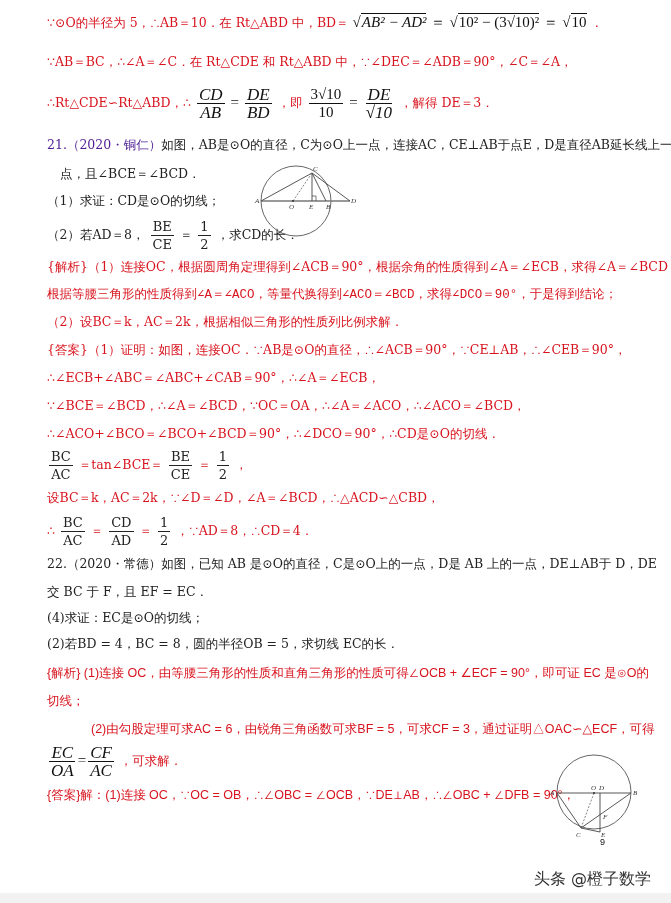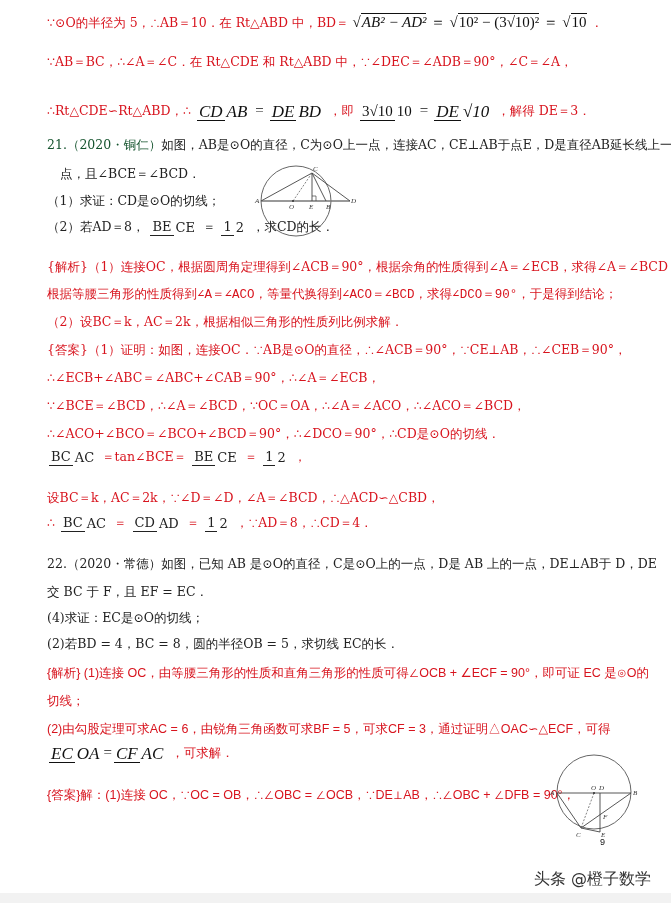--- a/index.html
+++ b/index.html
@@ -3,25 +3,25 @@
 <meta charset="utf-8">
 <style>
   html, body { margin:0; padding:0; }
   body {
     width:671px; height:903px; background:#ffffff; position:relative; overflow:hidden;
     font-family: "DejaVu Serif", "Liberation Serif", serif;
     color:#222;
   }
   .line { position:absolute; left:47px; white-space:nowrap; font-size:12.5px; line-height:16px; }
   .red { color:#d8141e; }
-  .blue { color:#14532d; }
+  .blue { color:#4c1d95; }
   .dark { color:#222; }
   .it { font-style:italic; font-family: "Liberation Serif", serif; }
   .sans { font-family: "Liberation Sans", sans-serif; }
-  .frac { display:inline-flex; flex-direction:row; align-items:center; vertical-align:middle; margin:0 2px; }
+  .frac { display:inline-flex; flex-direction:column; align-items:center; vertical-align:middle; margin:0 2px; }
   .frac .num { border-bottom:1px solid currentColor; padding:0 2px; line-height:17px; }
   .frac .den { padding:0 2px; line-height:17px; }
   .math { font-family:"Liberation Serif", serif; color:#111; font-size:15px; }
   .mathbig { font-family:"Liberation Serif", serif; color:#111; font-size:17px; font-style:italic; }
   .sqrt { border-top:1px solid #111; padding-left:1px; }
   .diagram { position:absolute; }
   .watermark { position:absolute; left:534px; top:869px; font-family:"DejaVu Sans", sans-serif; font-size:16px; color:#333; }
   .bottom-bar { position:absolute; left:0; top:893px; width:671px; height:10px; background:#f2f2f2; }
 </style>
 </head>
@@ -32,21 +32,21 @@
   <span class="math">√<span class="sqrt it">AB² − AD²</span></span>
   <span class="math">＝</span>
   <span class="math">√<span class="sqrt">10² − (3√10)²</span></span>
   <span class="math">＝</span>
   <span class="math">√<span class="sqrt">10</span></span>
   <span>．</span>
 </div>
 
 <div class="line red" style="top:54px;">∵AB＝BC，∴∠A＝∠C．在 Rt△CDE 和 Rt△ABD 中，∵∠DEC＝∠ADB＝90°，∠C＝∠A，</div>
 
-<div class="line red" style="top:102px;">
+<div class="line red" style="top:86px;">
   <span>∴Rt△CDE∽Rt△ABD，∴</span>
   <span class="frac mathbig">
       <span class="num">CD</span>
       <span class="den">AB</span>
     </span>
   <span class="math">=</span>
   <span class="frac mathbig">
       <span class="num">DE</span>
       <span class="den">BD</span>
     </span>
@@ -150,21 +150,21 @@
 
 <div class="line dark" style="top:556px;">
   <span>22.</span><span>（2020・常德）</span><span>如图，已知 AB 是⊙O的直径，C是⊙O上的一点，D是 AB 上的一点，DE⊥AB于 D，DE</span>
 </div>
 <div class="line dark" style="top:584px;">交 BC 于 F，且 EF = EC．</div>
 <div class="line dark" style="top:610px;">(4)求证：EC是⊙O的切线；</div>
 <div class="line dark" style="top:636px;">(2)若BD = 4，BC = 8，圆的半径OB = 5，求切线 EC的长．</div>
 
 <div class="line red sans" style="top:665px;">{解析} (1)连接 OC，由等腰三角形的性质和直角三角形的性质可得∠OCB + ∠ECF = 90°，即可证 EC 是⊙O的</div>
 <div class="line red sans" style="top:693px;">切线；</div>
-<div class="line red sans" style="top:721px;">(2)由勾股定理可求AC = 6，由锐角三角函数可求BF = 5，可求CF = 3，通过证明△OAC∽△ECF，可得</div>
+<div class="line red sans" style="top:721px;margin-left:44px;">(2)由勾股定理可求AC = 6，由锐角三角函数可求BF = 5，可求CF = 3，通过证明△OAC∽△ECF，可得</div>
 <div class="line red" style="top:744px;">
   <span class="frac mathbig">
       <span class="num">EC</span>
       <span class="den">OA</span>
     </span><span class="math">=</span><span class="frac mathbig">
       <span class="num">CF</span>
       <span class="den">AC</span>
     </span>
   <span>，可求解．</span>
 </div>

